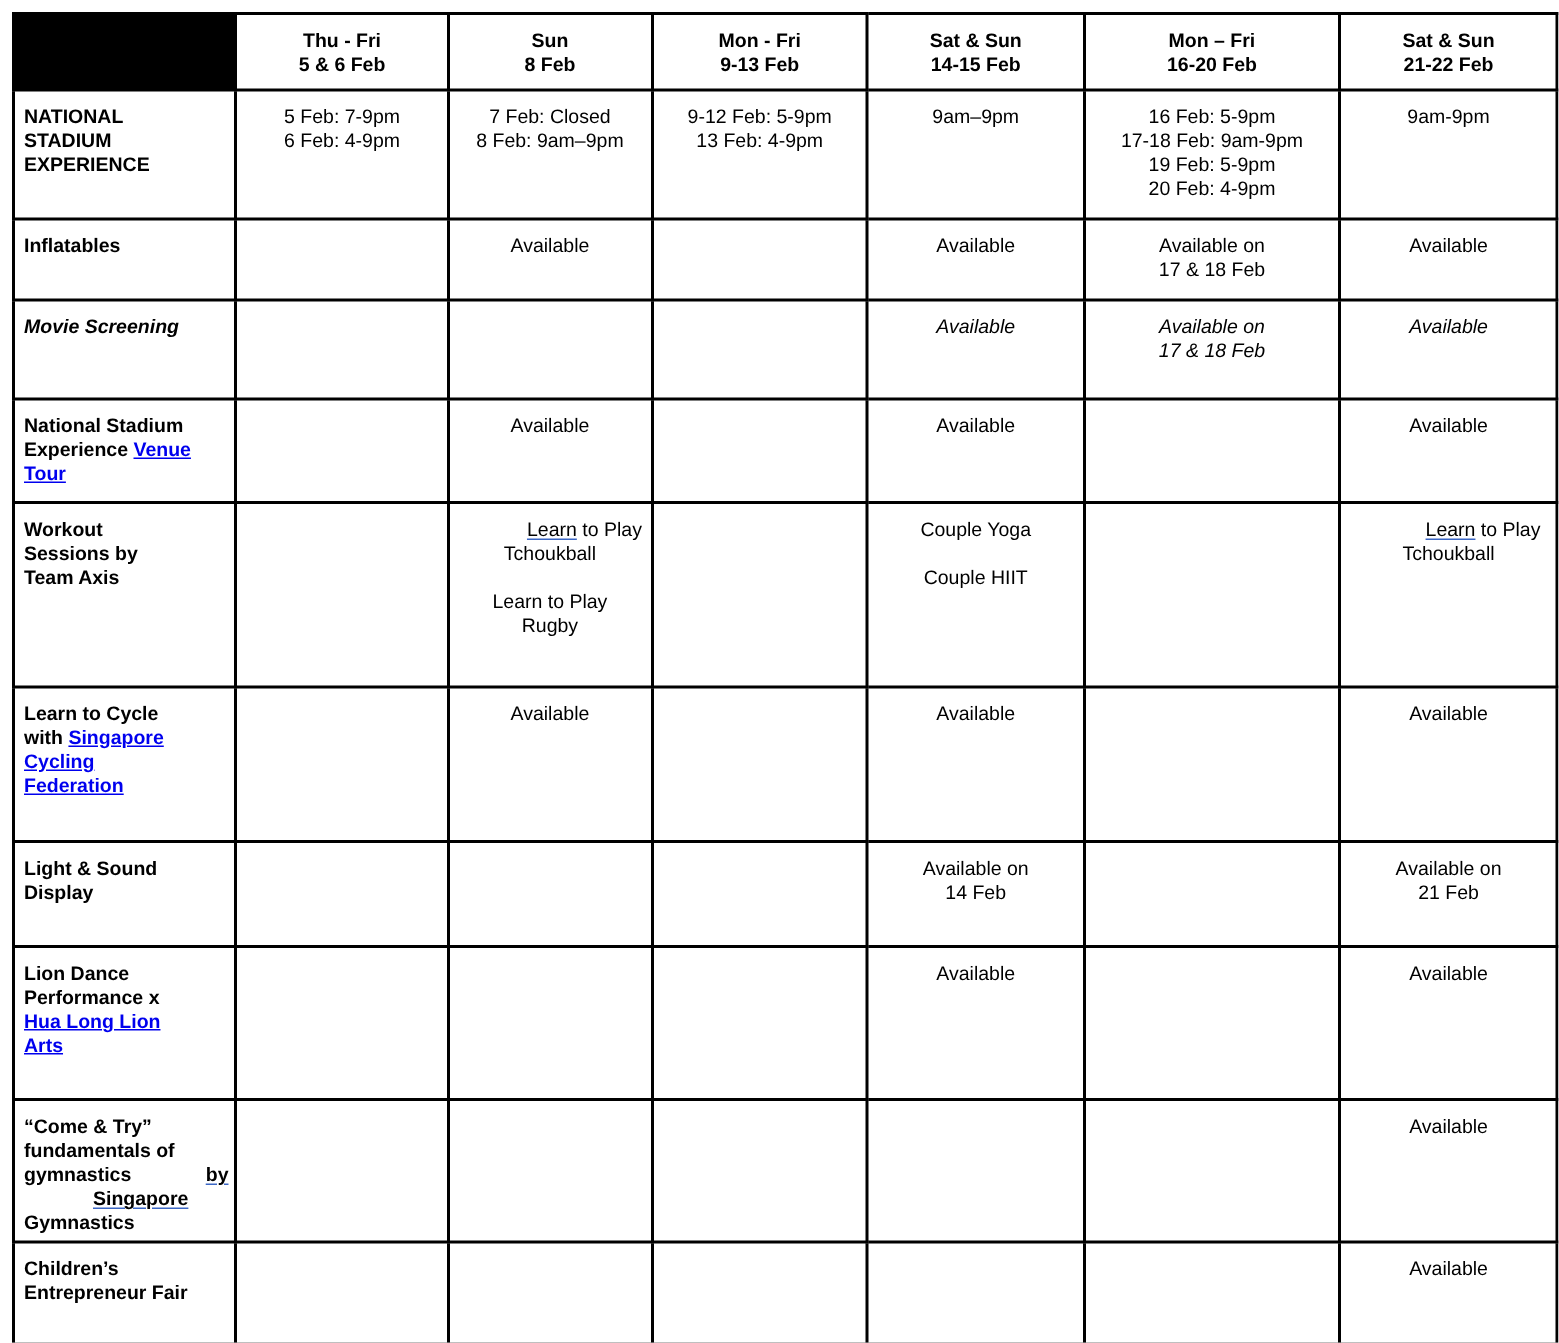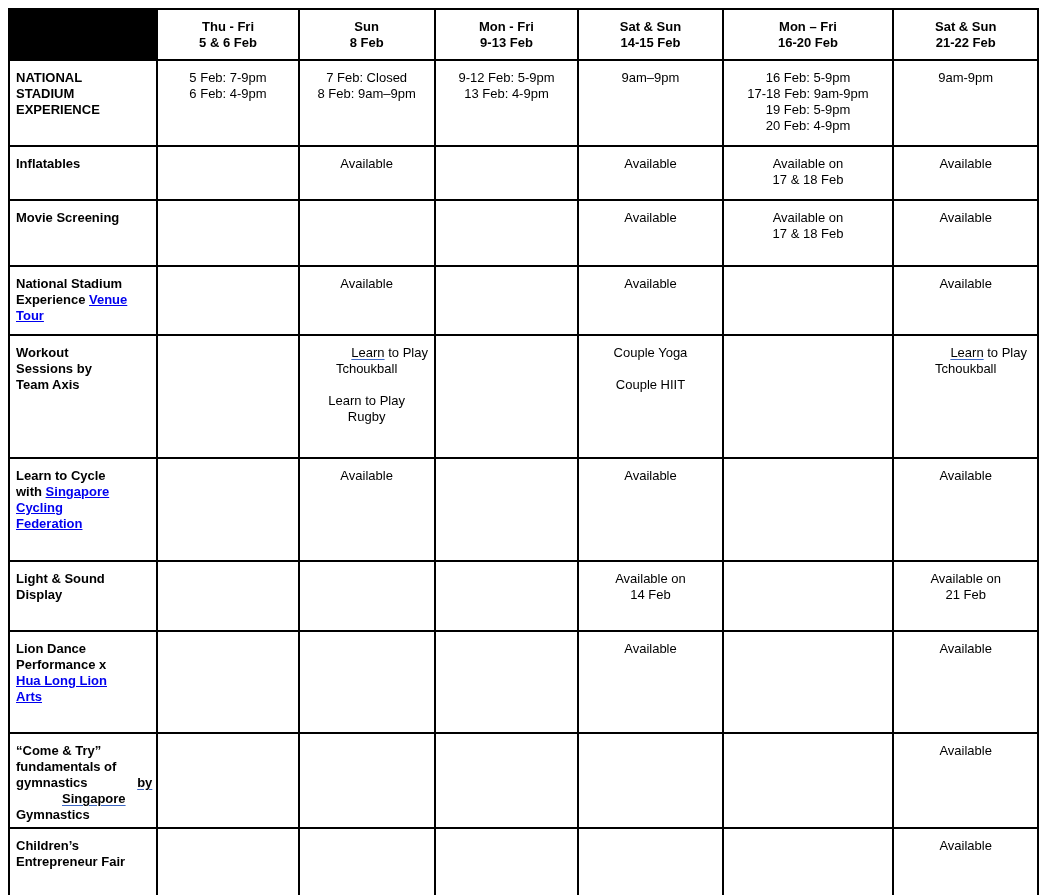--- a/index.html
+++ b/index.html
@@ -148,21 +148,21 @@
           <div class="para"><span>Available</span></div>
         </td>
         <td>
           <div class="para"><span>Available on</span></div>
           <div class="para"><span>17 &amp; 18 Feb</span></div>
         </td>
         <td>
           <div class="para"><span>Available</span></div>
         </td>
       </tr>
-      <tr style="height: 66px;">
+      <tr style="height: 66px; font-style: italic;">
         <th>
           <div class="para"><span>Movie Screening</span></div>
         </th>
         <td></td>
         <td></td>
         <td></td>
         <td>
           <div class="para"><span>Available</span></div>
         </td>
         <td>

